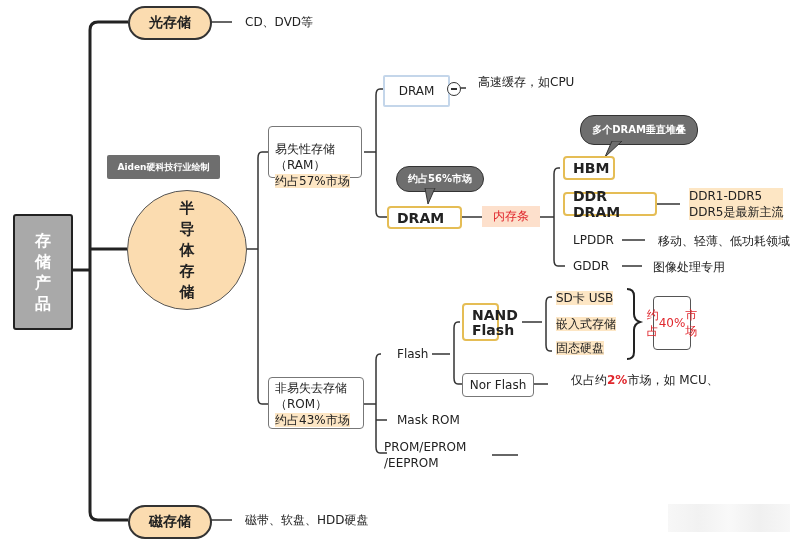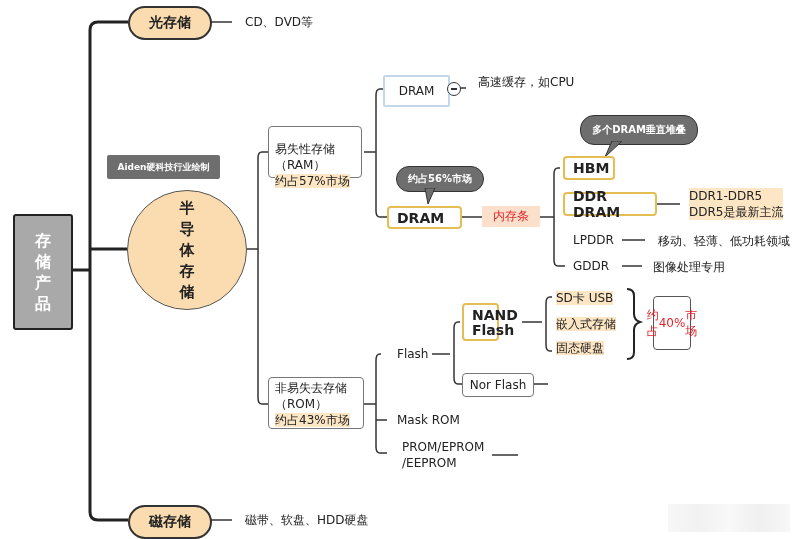--- a/index.html
+++ b/index.html
@@ -150,24 +150,25 @@
 <div class="market40">
   <span>约占</span>
   <span>40%</span>
   <span>市场</span>
 </div>
 
 <div class="box" style="left:462px;top:373px;width:70px;height:22px;display:flex;align-items:center;justify-content:center;">
   <span>Nor Flash</span>
 </div>
 <div class="txt" style="left:571px;top:372px;line-height:16px;">
+  <div><span>仅占约</span><b class="red">2%</b><span>市场，如 MCU、</span></div>
 </div>
 
 <div class="txt" style="left:397px;top:413px;">Mask ROM</div>
-<div class="txt" style="left:402px;top:439px;line-height:16px;">
+<div class="txt" style="left:384px;top:439px;line-height:16px;">
   <div>PROM/EPROM</div>
   <div>/EEPROM</div>
 </div>
 
 <div class="pill" style="left:128px;top:505px;width:80px;height:30px;">
   <span>磁存储</span>
 </div>
 <div class="txt" style="left:245px;top:512px;">磁带、软盘、HDD硬盘</div>
 
 <div class="wm"></div>

